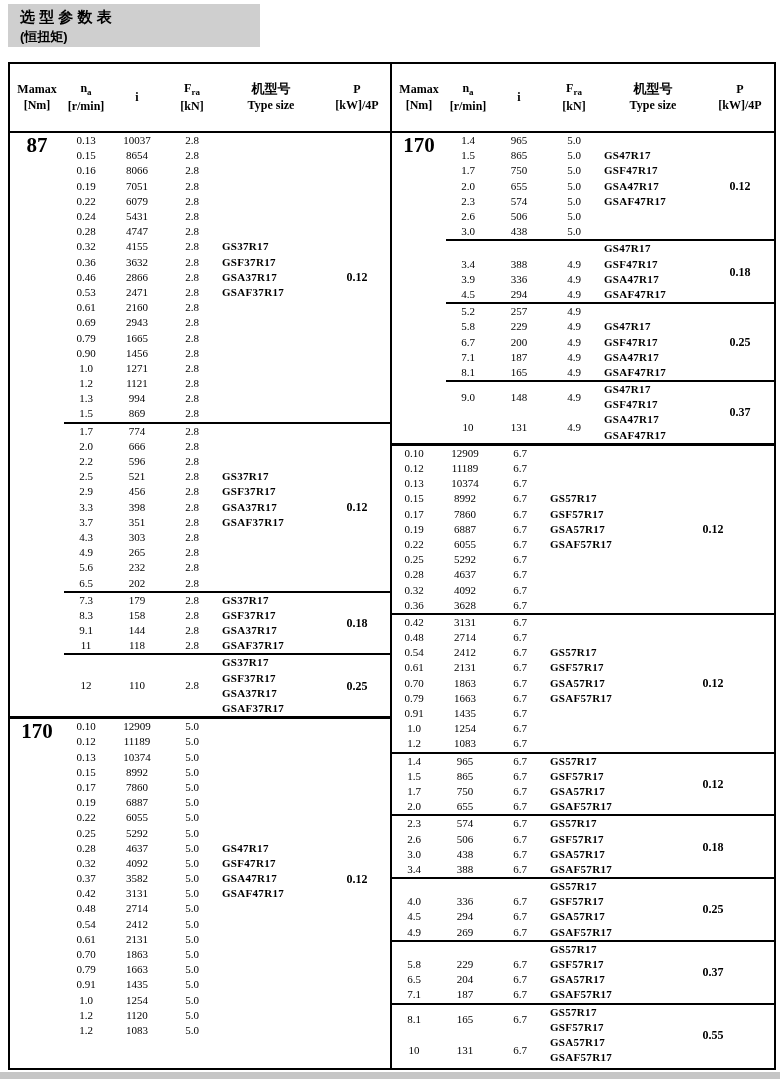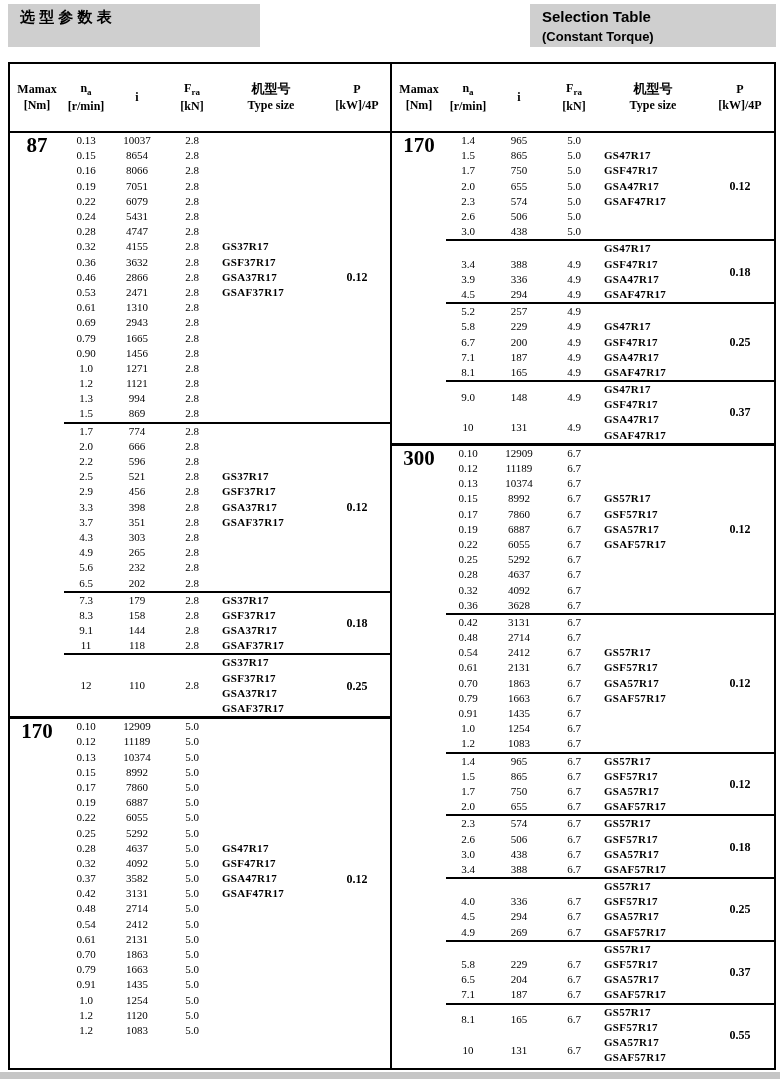--- a/index.html
+++ b/index.html
@@ -51,24 +51,21 @@
   .cspan{display:flex;align-items:center;justify-content:center;}
   
   .bottom-strip{position:absolute;left:0;bottom:0;width:780px;height:7px;background:#c6c6c6;}
 </style>
 </head>
 <body>
 
 <div class="titles">
   <div class="title-box cn">
     <div class="t1">选 型 参 数 表</div>
-  </div>
-  <div class="title-box en">
-    <div class="t1">Selection  Table</div>
-    <div class="t2">(Constant  Torque)</div>
+    <div class="t2">(恒扭矩)</div>
   </div>
 </div>
 
 <div class="seltable">
 
   <div class="half lh">
     <div class="thead">
       <div class="hc">
         <div><span>Mamax</span></div>
         <div><span>[Nm]</span></div>
@@ -129,21 +126,21 @@
               <div class="cell cell-type" style="grid-area: 9 / 4;">GSF37R17</div>
               <div class="cell cell-na" style="grid-area: 10 / 1;">0.46</div>
               <div class="cell cell-i" style="grid-area: 10 / 2;">2866</div>
               <div class="cell cell-fra" style="grid-area: 10 / 3;">2.8</div>
               <div class="cell cell-type" style="grid-area: 10 / 4;">GSA37R17</div>
               <div class="cell cell-na" style="grid-area: 11 / 1;">0.53</div>
               <div class="cell cell-i" style="grid-area: 11 / 2;">2471</div>
               <div class="cell cell-fra" style="grid-area: 11 / 3;">2.8</div>
               <div class="cell cell-type" style="grid-area: 11 / 4;">GSAF37R17</div>
               <div class="cell cell-na" style="grid-area: 12 / 1;">0.61</div>
-              <div class="cell cell-i" style="grid-area: 12 / 2;">1310</div>
+              <div class="cell cell-i" style="grid-area: 12 / 2;">2160</div>
               <div class="cell cell-fra" style="grid-area: 12 / 3;">2.8</div>
               <div class="cell cell-na" style="grid-area: 13 / 1;">0.69</div>
               <div class="cell cell-i" style="grid-area: 13 / 2;">2943</div>
               <div class="cell cell-fra" style="grid-area: 13 / 3;">2.8</div>
               <div class="cell cell-na" style="grid-area: 14 / 1;">0.79</div>
               <div class="cell cell-i" style="grid-area: 14 / 2;">1665</div>
               <div class="cell cell-fra" style="grid-area: 14 / 3;">2.8</div>
               <div class="cell cell-na" style="grid-area: 15 / 1;">0.90</div>
               <div class="cell cell-i" style="grid-area: 15 / 2;">1456</div>
               <div class="cell cell-fra" style="grid-area: 15 / 3;">2.8</div>
@@ -415,21 +412,20 @@
               <div class="cell cell-fra cspan" style="grid-area: 3 / 3 / 5;">4.9</div>
               <div class="cell cell-type" style="grid-area: 1 / 4;">GS47R17</div>
               <div class="cell cell-type" style="grid-area: 2 / 4;">GSF47R17</div>
               <div class="cell cell-type" style="grid-area: 3 / 4;">GSA47R17</div>
               <div class="cell cell-type" style="grid-area: 4 / 4;">GSAF47R17</div>
               <div class="cell cell-p" style="grid-area: 1 / 5 / 5;">0.37</div>
             </div>
           </div>
         </div>
         <div class="block block-sep">
-          <div class="mamax-cell">300</div>
           <div class="sections">
             <div class="section">
               <div class="cell cell-na" style="grid-area: 1 / 1;">0.10</div>
               <div class="cell cell-i" style="grid-area: 1 / 2;">12909</div>
               <div class="cell cell-fra" style="grid-area: 1 / 3;">6.7</div>
               <div class="cell cell-na" style="grid-area: 2 / 1;">0.12</div>
               <div class="cell cell-i" style="grid-area: 2 / 2;">11189</div>
               <div class="cell cell-fra" style="grid-area: 2 / 3;">6.7</div>
               <div class="cell cell-na" style="grid-area: 3 / 1;">0.13</div>
               <div class="cell cell-i" style="grid-area: 3 / 2;">10374</div>

